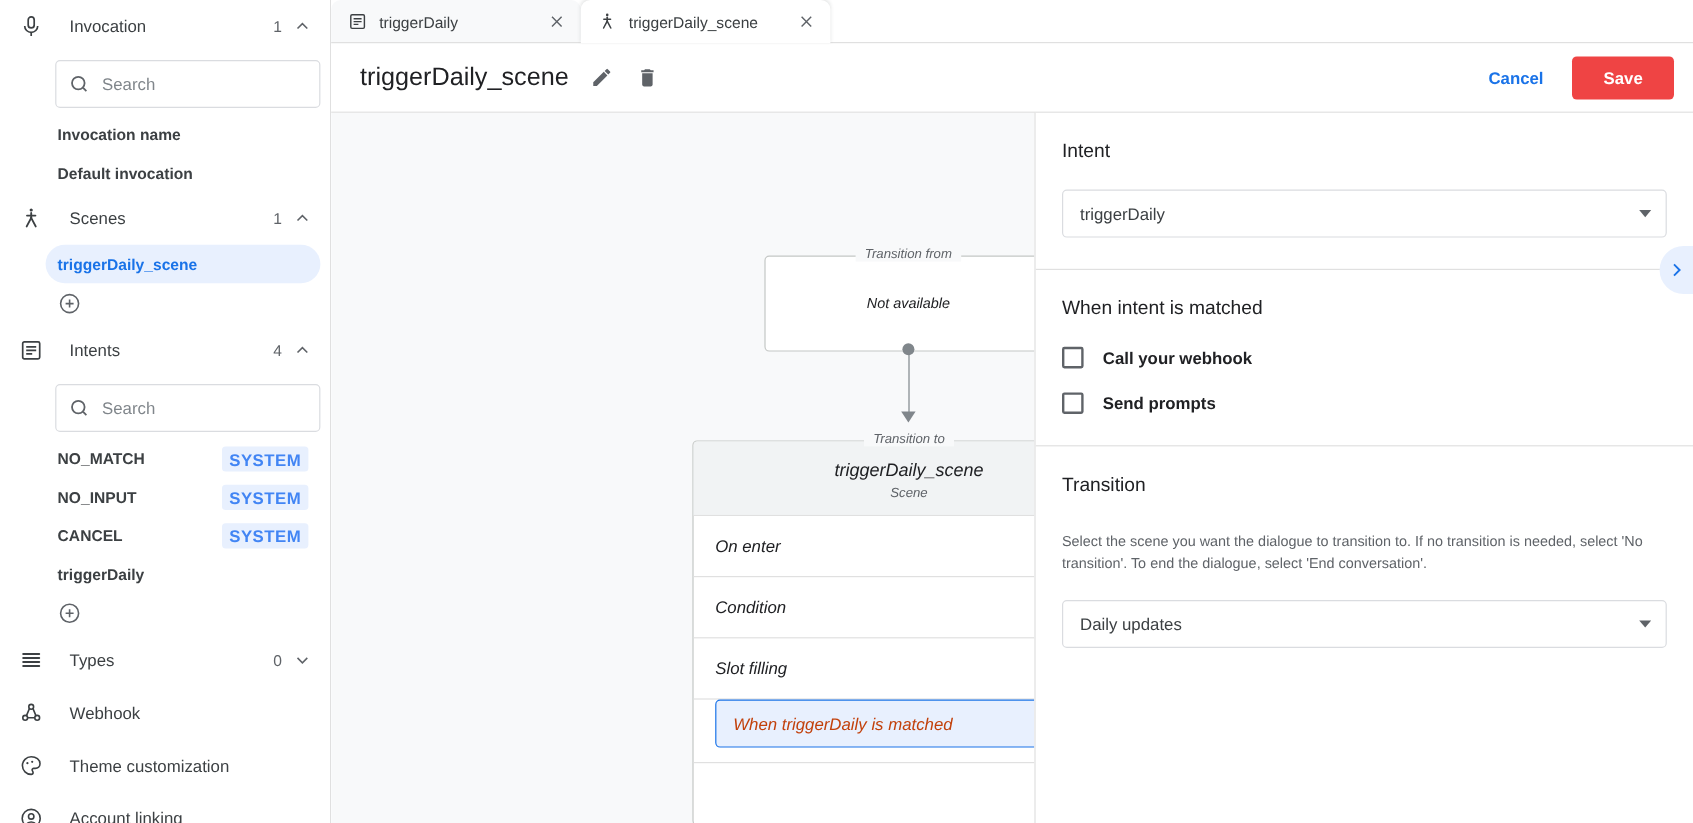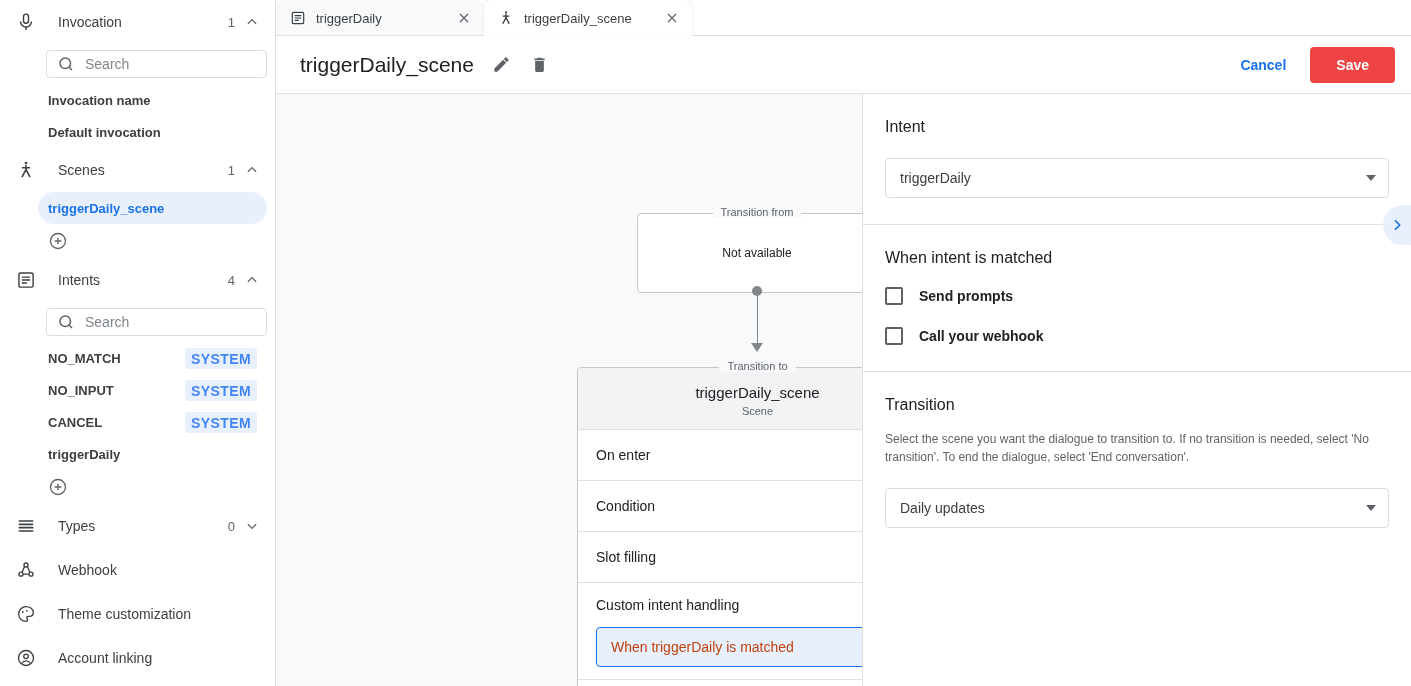--- a/index.html
+++ b/index.html
@@ -26,21 +26,21 @@
     display: flex; align-items: center; justify-content: center;
     color: #3c4043; margin-right: 20px;
   }
   .nav-icon svg { display: block; }
   .nav-label { font-size: 14px; color: #3c4043; flex: 1; }
   .nav-count { font-size: 13px; color: #5f6368; margin-right: 10px; }
   .caret { width: 14px; height: 14px; color: #5f6368; display: flex; align-items: center; justify-content: center; }
 
   .search-wrap { padding: 6px 8px 6px 46px; }
   .search-box {
-    display: flex; align-items: center; height: 28px;
+    display: flex; align-items: center; height: 40px;
     border: 1px solid #dadce0; border-radius: 4px; padding: 0 10px;
     background: #fff;
   }
   .search-box svg { color: #5f6368; flex: 0 0 18px; }
   .search-box input {
     border: 0; outline: 0; font-size: 14px; color: #3c4043;
     margin-left: 10px; width: 100%; font-family: "Liberation Sans", sans-serif;
     background: transparent;
   }
   .search-box input::placeholder { color: #80868b; }
@@ -98,21 +98,21 @@
     border: 0; border-radius: 4px; padding: 10px 26px; margin-left: 10px; cursor: pointer;
     font-family: "Liberation Sans", sans-serif;
   }
 
   .body-row { flex: 1; display: flex; position: relative; overflow: hidden; }
 
   
   .canvas { flex: 1; background: #f8f9fa; position: relative; overflow: hidden; }
 
   .fieldset {
-    position: absolute; border: 1px solid #c4c7c5; border-radius: 4px; background: #fff;
+    position: absolute; border: 1px solid #c4c7c5; border-radius: 4px; background: #fff; font-style: italic;
   }
   .fieldset > .legend {
     position: absolute; top: -8px; left: 0; right: 0; text-align: center;
     font-size: 11px; color: #5f6368; pointer-events: none;
   }
   .fieldset > .legend span { background: #f8f9fa; padding: 0 8px; }
 
   .node-from { left: 361px; top: 119px; width: 240px; height: 80px; }
   .node-from .node-text {
     height: 100%; display: flex; align-items: center; justify-content: center;
@@ -149,21 +149,21 @@
   .scene-row.last { border-bottom: 0; }
 
   
   .panel {
     width: 549px; flex: 0 0 549px; background: #fff;
     border-left: 1px solid #e0e0e0; position: relative; overflow: hidden;
   }
   .panel-sec { padding: 24px 22px 26px 22px; border-bottom: 1px solid #e0e0e0; }
   .panel-sec.last { border-bottom: 0; }
   .panel-title { font-size: 16px; color: #202124; }
-  .panel-desc { font-size: 12px; color: #5f6368; line-height: 18px; margin-top: 16px; }
+  .panel-desc { font-size: 12px; color: #5f6368; line-height: 18px; margin-top: 28px; }
   .select {
     margin-top: 22px; height: 40px; border: 1px solid #dadce0; border-radius: 4px;
     display: flex; align-items: center; padding: 0 12px 0 14px; cursor: pointer; background:#fff;
   }
   .select .sel-val { flex: 1; font-size: 14px; color: #3c4043; }
   .select .sel-caret { width:0;height:0;border-left:5px solid transparent;border-right:5px solid transparent;border-top:6px solid #5f6368; }
   .check-row { display: flex; align-items: center; margin-top: 20px; cursor: pointer; }
   .checkbox { width: 18px; height: 18px; border: 2px solid #5f6368; border-radius: 2px; flex: 0 0 18px; }
   .check-row .c-label { font-size: 14px; font-weight: bold; color: #202124; margin-left: 16px; }
   .sec-gap { margin-top: 22px; }
@@ -429,24 +429,20 @@
           </div>
           <div class="scene-row">
             <span class="sr-label">Condition</span>
 
           </div>
           <div class="scene-row">
             <span class="sr-label">Slot filling</span>
 
           </div>
 
-          <div class="scene-row" style="border-bottom:0;height:44px;">
-            <span class="sr-label">Custom intent handling</span>
-
-          </div>
           <div class="handler-wrap">
             <div class="handler">When triggerDaily is matched</div>
           </div>
 
           <div class="scene-row last">
             
             
           </div>
         </div>
 
@@ -463,27 +459,27 @@
         <div class="panel-sec">
           <div class="panel-title">Intent</div>
           <div class="select">
             <span class="sel-val">triggerDaily</span>
             <span class="sel-caret"></span>
           </div>
         </div>
 
         <div class="panel-sec">
           <div class="panel-title">When intent is matched</div>
+          <div class="check-row sec-gap">
+            <span class="checkbox"></span>
+            <span class="c-label">Call your webhook</span>
+          </div>
           <div class="check-row">
             <span class="checkbox"></span>
             <span class="c-label">Send prompts</span>
-          </div>
-          <div class="check-row sec-gap">
-            <span class="checkbox"></span>
-            <span class="c-label">Call your webhook</span>
           </div>
         </div>
 
         <div class="panel-sec last">
           <div class="panel-title">Transition</div>
           <div class="panel-desc">Select the scene you want the dialogue to transition to. If no transition is needed, select 'No transition'. To end the dialogue, select 'End conversation'.</div>
           <div class="select">
             <span class="sel-val">Daily updates</span>
             <span class="sel-caret"></span>
           </div>

